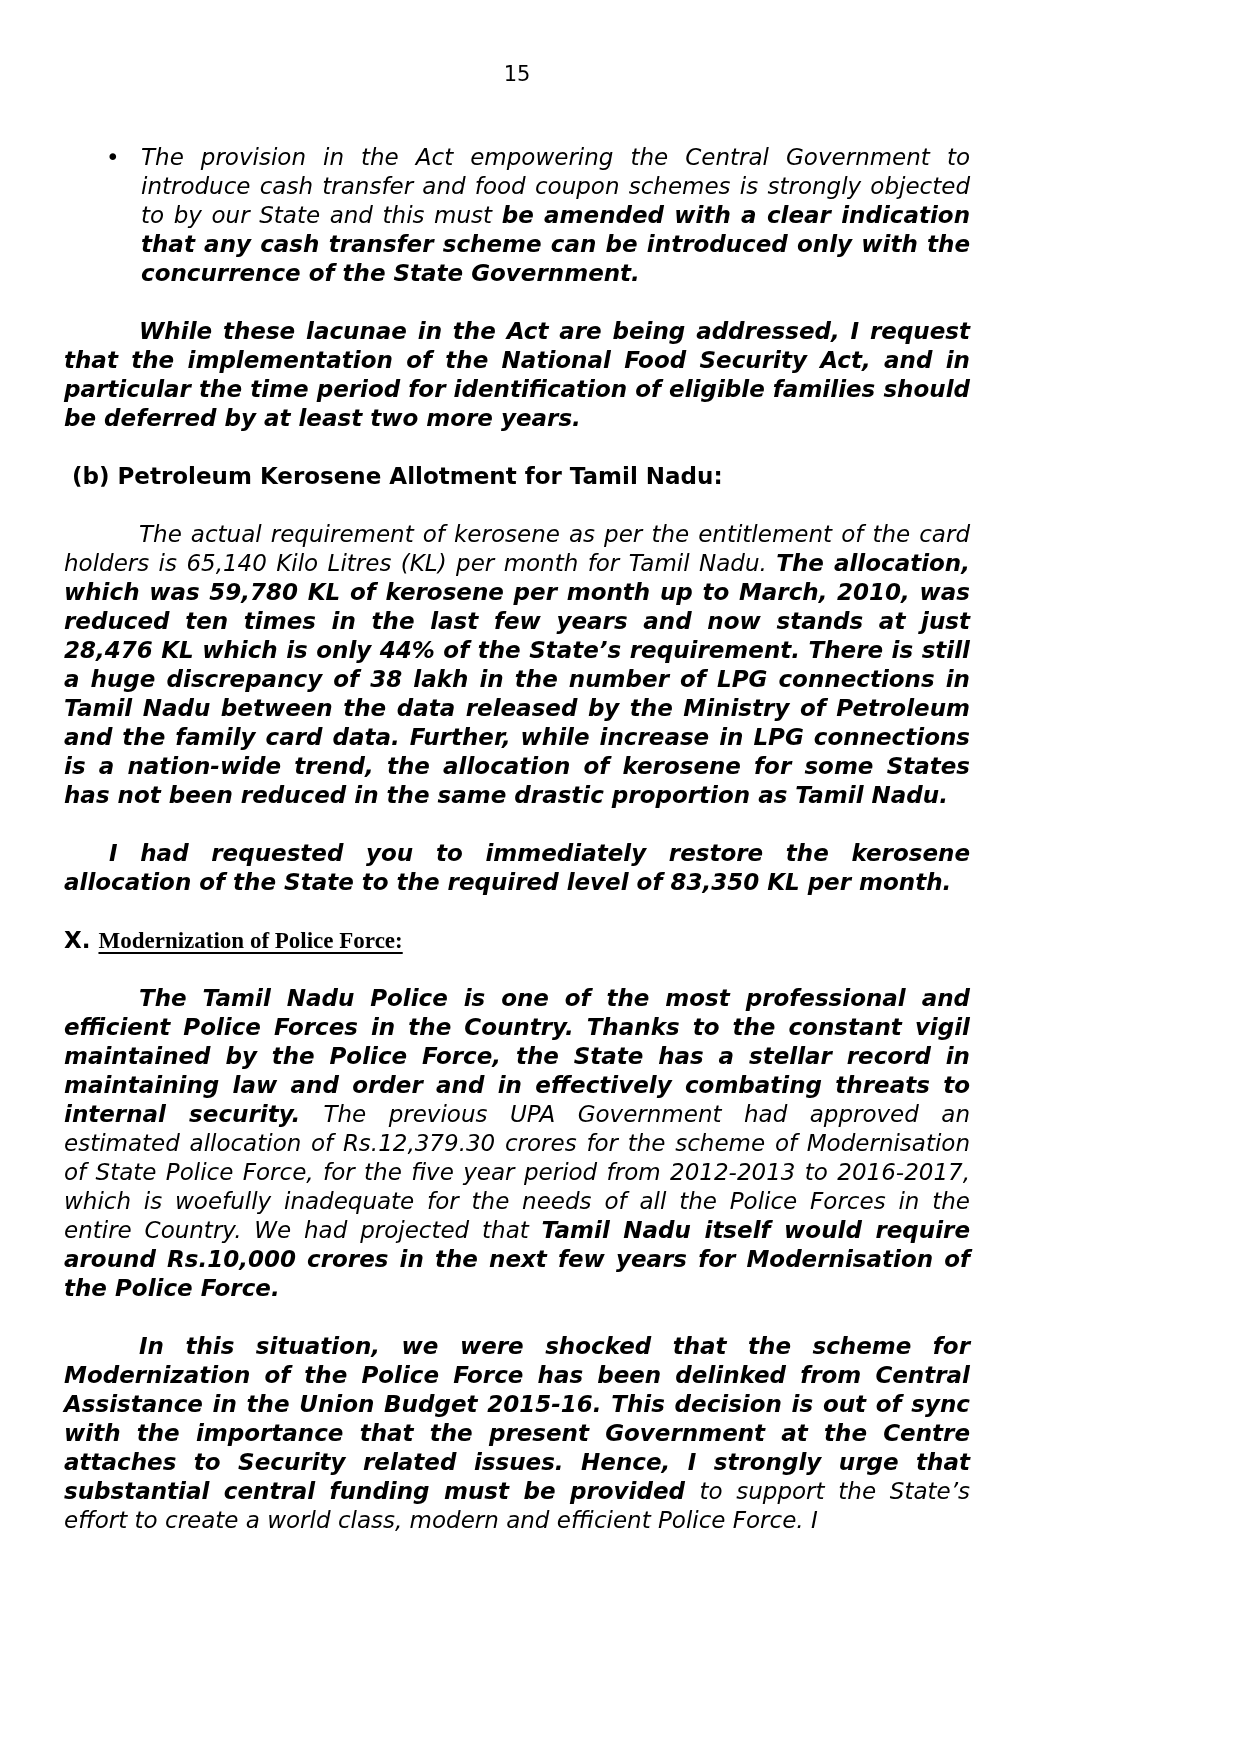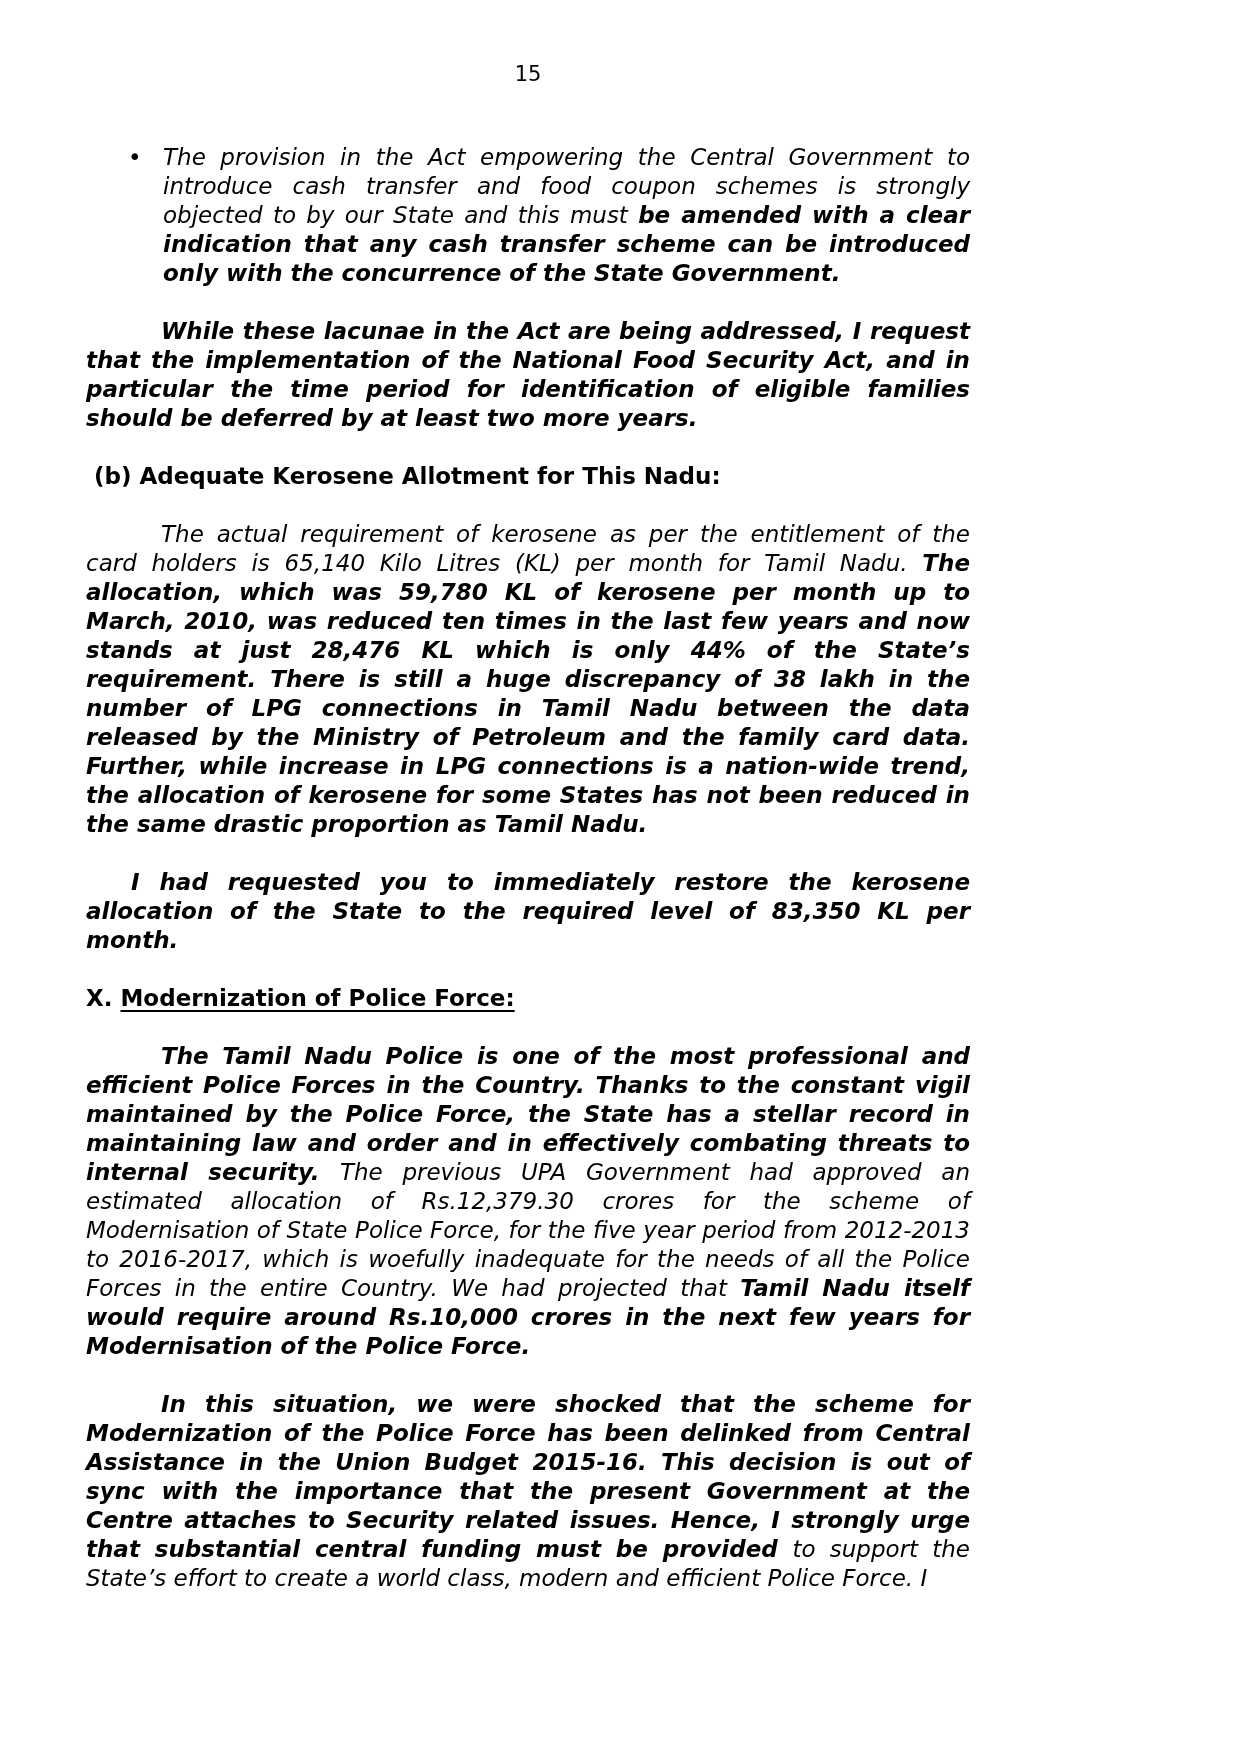--- a/index.html
+++ b/index.html
@@ -6,21 +6,21 @@
     margin: 0;
     padding: 0;
     background: #ffffff;
   }
   .page {
     position: relative;
     width: 1123px;
     height: 1754px;
     background: #ffffff;
     box-sizing: border-box;
-    padding: 60px 153px 40px 86px;
+    padding: 60px 153px 40px 64px;
     font-family: "DejaVu Sans", "Liberation Sans", sans-serif;
     font-size: 23px;
     line-height: 29px;
     color: #000000;
     overflow: hidden;
   }
   .page-number {
     text-align: center;
     font-size: 21px;
     margin-bottom: 54px;
@@ -45,33 +45,34 @@
   .indent-small { text-indent: 45px; }
   .heading-para {
     font-weight: bold;
   }
   [data-name="heading-kerosene-allotment"] { padding-left: 8px; }
   .bold { font-weight: bold; }
   .underline {
     text-decoration: underline;
     text-decoration-thickness: 2px;
     text-underline-offset: 4px;
+    font-family: Liberation Serif, serif;
   }
 </style>
 </head>
 <body>
 
 <div class="page" data-name="document-page">
   <div class="page-number" data-name="page-number">15</div>
   <div id="content" data-name="document-content">
       <div class="para bullet-para" data-name="bullet-item-cash-transfer">
         <span class="bullet-marker" data-name="bullet-icon">•</span>
         <div class="bullet-text" data-name="bullet-text"><span data-name="text-segment">The provision in the Act empowering the Central Government to introduce cash transfer and food coupon schemes is strongly objected to by our State and this must </span><span class="bold" data-name="text-segment">be amended with a clear indication that any cash transfer scheme can be introduced only with the concurrence of the State Government.</span></div>
       </div>
       <div class="para body-para indent-large" data-name="para-nfsa-deferment"><span class="bold" data-name="text-segment">While these lacunae in the Act are being addressed, I request that the implementation of the National Food Security Act, and in particular the time period for identification of eligible families should be deferred by at least two more years.</span></div>
-      <div class="para heading-para" data-name="heading-kerosene-allotment"><span class="bold" data-name="text-segment">(b) Adequate Kerosene Allotment for This Nadu:</span></div>
+      <div class="para heading-para" data-name="heading-kerosene-allotment"><span class="bold" data-name="text-segment">(b) Petroleum Kerosene Allotment for Tamil Nadu:</span></div>
       <div class="para body-para indent-large" data-name="para-kerosene-requirement"><span data-name="text-segment">The actual requirement of kerosene as per the entitlement of the card holders is 65,140 Kilo Litres (KL) per month for Tamil Nadu. </span><span class="bold" data-name="text-segment">The allocation, which was 59,780 KL of kerosene per month up to March, 2010, was reduced ten times in the last few years and now stands at just 28,476 KL which is only 44% of the State’s requirement. There is still a huge discrepancy of 38 lakh in the number of LPG connections in Tamil Nadu between the data released by the Ministry of Petroleum and the family card data. Further, while increase in LPG connections is a nation-wide trend, the allocation of kerosene for some States has not been reduced in the same drastic proportion as Tamil Nadu.</span></div>
       <div class="para body-para indent-small" data-name="para-kerosene-restore-request"><span class="bold" data-name="text-segment">I had requested you to immediately restore the kerosene allocation of the State to the required level of 83,350 KL per month.</span></div>
       <div class="para heading-para" data-name="heading-police-modernization"><span class="bold" data-name="text-segment">X. </span><span class="bold underline" data-name="text-segment">Modernization of Police Force:</span></div>
       <div class="para body-para indent-large" data-name="para-police-modernization"><span class="bold" data-name="text-segment">The Tamil Nadu Police is one of the most professional and efficient Police Forces in the Country.  Thanks to the constant vigil maintained by the Police Force, the State has a stellar record in maintaining law and order and in effectively combating threats to internal security. </span><span data-name="text-segment">The previous UPA Government had approved an estimated allocation of Rs.12,379.30 crores for the scheme of Modernisation of State Police Force, for the five year period from 2012-2013 to 2016-2017, which is woefully inadequate for the needs of all the Police Forces in the entire Country. We had projected that </span><span class="bold" data-name="text-segment">Tamil Nadu itself would require around Rs.10,000 crores in the next few years for Modernisation of the Police Force.</span></div>
       <div class="para body-para indent-large" data-name="para-police-delinking"><span class="bold" data-name="text-segment">In this situation, we were shocked that the scheme for Modernization of the Police Force has been delinked from Central Assistance in the Union Budget 2015-16.  This decision is out of sync with the importance that the present Government at the Centre attaches to Security related issues.  Hence, I strongly urge that substantial central funding must be provided </span><span data-name="text-segment">to support the State’s effort to create a world class, modern and efficient Police Force.  I</span></div>
     </div>
 </div>
 
 </body></html>

